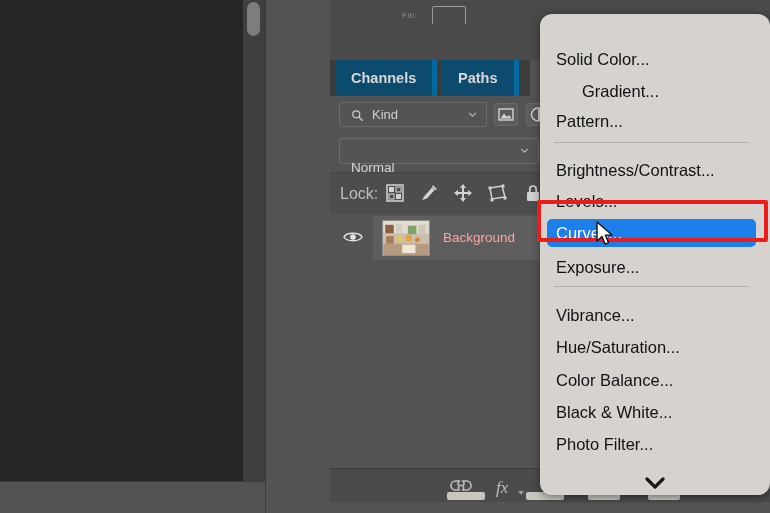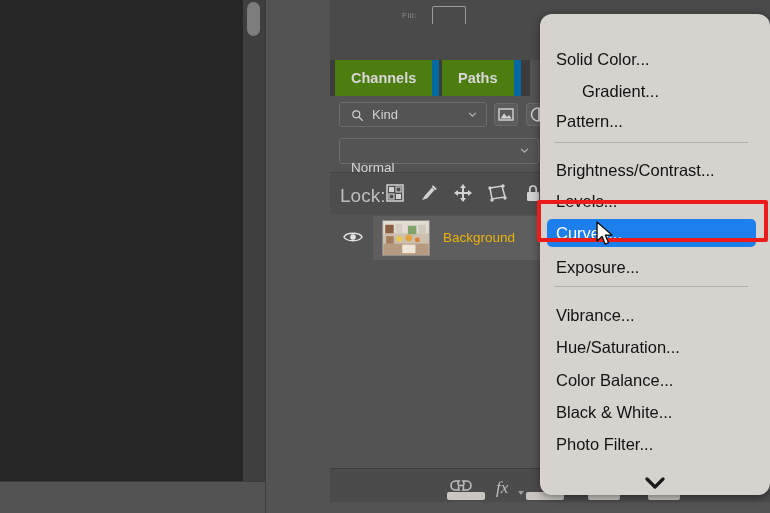--- a/index.html
+++ b/index.html
@@ -96,22 +96,22 @@
   }
   .tab {
     position: absolute;
     top: 0;
     height: 36px;
     line-height: 36px;
     font-size: 14.5px;
     color: #b6b6b6;
     padding: 0 16px;
     box-sizing: border-box;
-    background: #4d7c0f;
-    border-right: 7px solid #0369a1;
+    background: #0c4a6e;
+    border-right: 5px solid #0369a1;
     white-space: nowrap;
     cursor: default;
   }
   .tab.active {
     background: #535353;
     color: #e9e9e9;
     font-weight: bold;
     border-right: none;
   }
   .tab.bold { font-weight: bold; color: #d8d8d8; }
@@ -190,21 +190,21 @@
   .lock-row {
     position: absolute;
     left: 0; top: 172px;
     width: 440px; height: 42px;
     background: #4d4d4d;
     border-top: 1px solid #444;
   }
   .lock-text {
     position: absolute;
     left: 10px; top: 12px;
-    font-size: 19px;
+    font-size: 16px;
     color: #bdbdbd;
     text-align: center;
   }
   .lock-icon {
     position: absolute;
     top: 9px;
     width: 22px; height: 22px;
   }
   #lock-transparent { left: 54px; }
   #lock-image       { left: 88px; }
@@ -236,21 +236,21 @@
     width: 48px; height: 36px;
     border: 1.5px solid #8c8c8c;
     box-sizing: border-box;
     overflow: hidden;
     background: #c9b9a6;
   }
   .layer-name {
     position: absolute;
     left: 113px; top: 16px;
     font-size: 13.5px;
-    color: #eab308;
+    color: #fca5a5;
   }
 
   .panel-body {
     position: absolute;
     left: 0; top: 262px;
     width: 440px; height: 218px;
     background: #535353;
   }
 
   

